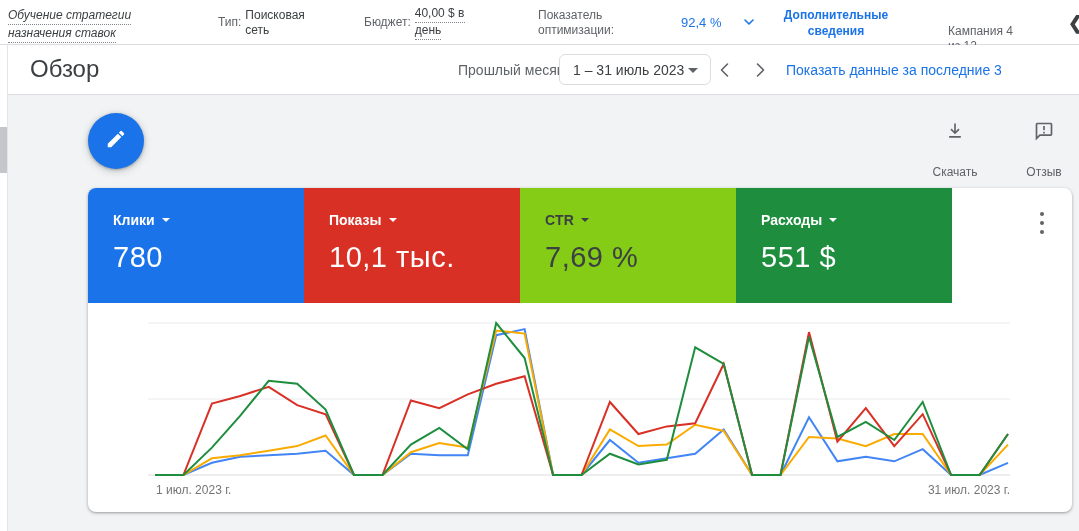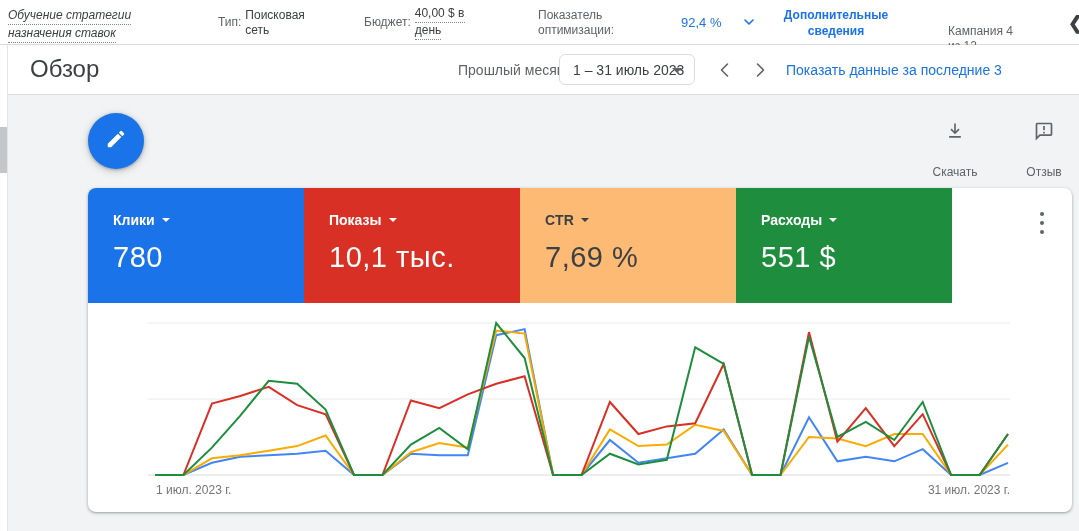--- a/index.html
+++ b/index.html
@@ -27,21 +27,21 @@
                   font-size:12px; line-height:16px; font-weight:bold; }
   .campaign { left:948px; top:24px; width:76px; color:#5f6368; }
   .edge-chevron { position:absolute; left:1068px; top:12px; font-size:18px; font-weight:bold;
                   color:#3c4043; }
 
   
   .headerbar { position:absolute; left:8px; top:45px; width:1071px; height:50px; background:#fff;
                border-bottom:1px solid #dadce0; }
   .page-title { position:absolute; left:22px; top:10px; font-size:24px; color:#3c4043; }
   .range-label { position:absolute; left:450px; top:17px; font-size:14px; color:#5f6368; }
-  .date-box { position:absolute; left:551px; top:9px; width:136px; height:31px;
+  .date-box { position:absolute; left:551px; top:9px; width:152px; height:31px;
               border:1px solid #dadce0; border-radius:6px; background:#fff;
               display:flex; align-items:center; padding-left:13px; font-size:14px; color:#3c4043; }
   .tri-down { width:0; height:0; border-left:5px solid transparent; border-right:5px solid transparent;
               border-top:5px solid #5f6368; display:inline-block; }
   .date-box .tri-down { position:absolute; right:12px; top:13px; }
   .nav-chev { position:absolute; top:13px; width:24px; height:24px; cursor:pointer; }
   .nav-prev { left:705px; } .nav-next { left:740px; }
   .show-link { position:absolute; left:778px; top:17px; font-size:14px; color:#1a73e8;
                white-space:nowrap; }
 
@@ -181,21 +181,21 @@
         </div>
       <div class="sc-value">780</div>
     </div>
     <div class="scorecard" style="background: rgb(217, 48, 37); color: rgb(255, 255, 255);">
       <div class="sc-label">
           <span>Показы</span>
           <span class="tri-down"></span>
         </div>
       <div class="sc-value">10,1 тыс.</div>
     </div>
-    <div class="scorecard" style="background: #fdba74; color: rgb(60, 64, 67);">
+    <div class="scorecard" style="background: #84cc16; color: rgb(60, 64, 67);">
       <div class="sc-label">
           <span>CTR</span>
           <span class="tri-down"></span>
         </div>
       <div class="sc-value">7,69 %</div>
     </div>
     <div class="scorecard" style="background: rgb(30, 142, 62); color: rgb(255, 255, 255);">
       <div class="sc-label">
           <span>Расходы</span>
           <span class="tri-down"></span>

